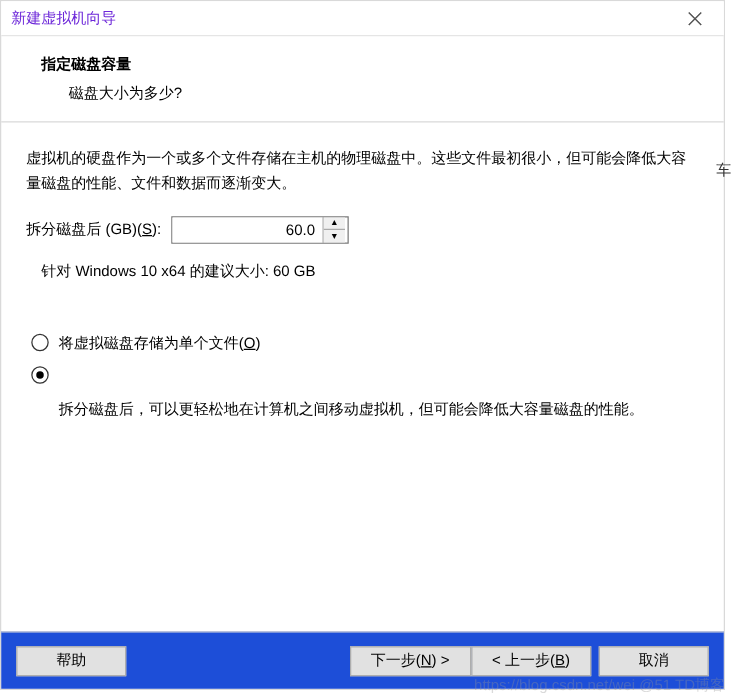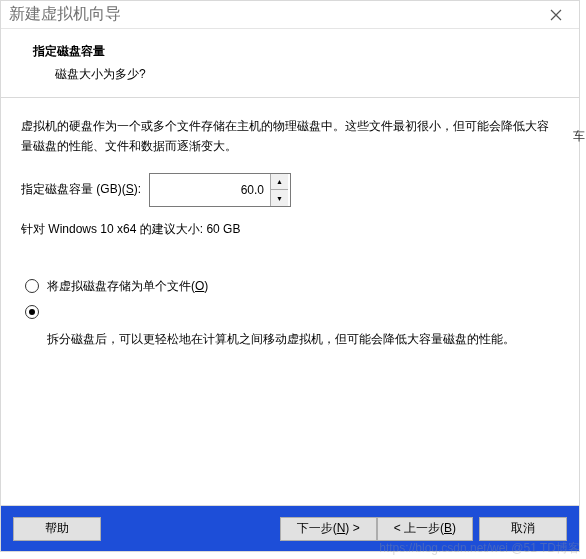--- a/index.html
+++ b/index.html
@@ -27,22 +27,22 @@
     .titlebar {
       height: 28px;
       display: flex;
       align-items: center;
       justify-content: space-between;
       padding: 0 2px 0 8px;
       background: #fff;
       border-bottom: 1px solid #e5e5e5;
     }
     .titlebar-text {
-      color: #737373;
-      font-size: 16px;
+      color: #6d28d9;
+      font-size: 12px;
       font-family: Liberation Mono, monospace;
     }
     .close-btn {
       width: 42px;
       height: 26px;
       display: flex;
       align-items: center;
       justify-content: center;
       color: #999;
       cursor: pointer;
@@ -77,21 +77,21 @@
       align-items: center;
       margin-bottom: 14px;
     }
     .disk-label {
       margin-right: 4px;
     }
     .size-input-wrap {
       display: flex;
       align-items: stretch;
       border: 1px solid #7a7a7a;
-      height: 34px;
+      height: 22px;
       width: 142px;
       margin-left: 4px;
     }
     .size-input {
       border: none;
       outline: none;
       text-align: right;
       padding: 0 6px;
       font-size: 12px;
       width: 120px;
@@ -113,20 +113,21 @@
       font-size: 7px;
       line-height: 1;
       cursor: pointer;
       padding: 0;
     }
     .spin-btn:first-child {
       border-bottom: 1px solid #aaa;
     }
     .reco {
       margin-bottom: 40px;
+      margin-left: 12px;
     }
     .radio-row {
       display: flex;
       align-items: center;
       margin-bottom: 10px;
       padding-left: 4px;
     }
     .radio {
       width: 14px;
       height: 14px;
@@ -214,21 +215,21 @@
   <div class="header">
     <div class="header-title">指定磁盘容量</div>
     <div class="header-sub">磁盘大小为多少?</div>
   </div>
 
   <div class="content">
     <div class="desc">虚拟机的硬盘作为一个或多个文件存储在主机的物理磁盘中。这些文件最初很小，但可能会降低大容量磁盘的性能、文件和数据而逐渐变大。</div>
 
     <div class="disk-row">
       <span class="disk-label">
-        <span>指定磁盘容量 (GB)(</span><span class="underline">S</span><span>):</span>
+        <span>拆分磁盘后 (GB)(</span><span class="underline">S</span><span>):</span>
       </span>
       <div class="size-input-wrap">
         <input class="size-input" value="60.0" style="">
         <div class="spin">
           <button class="spin-btn">▲</button>
           <button class="spin-btn">▼</button>
         </div>
       </div>
     </div>
 

